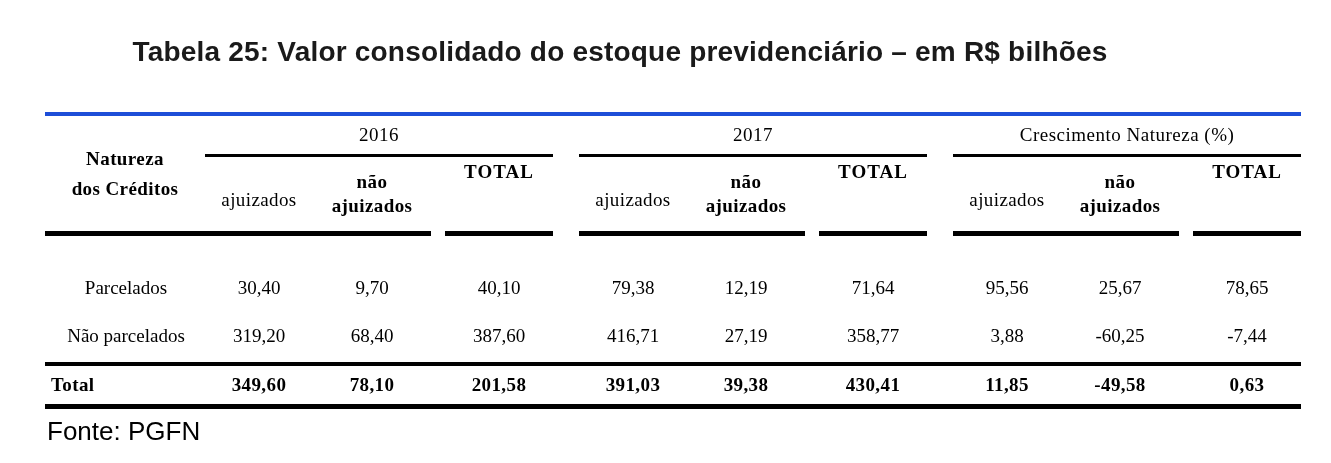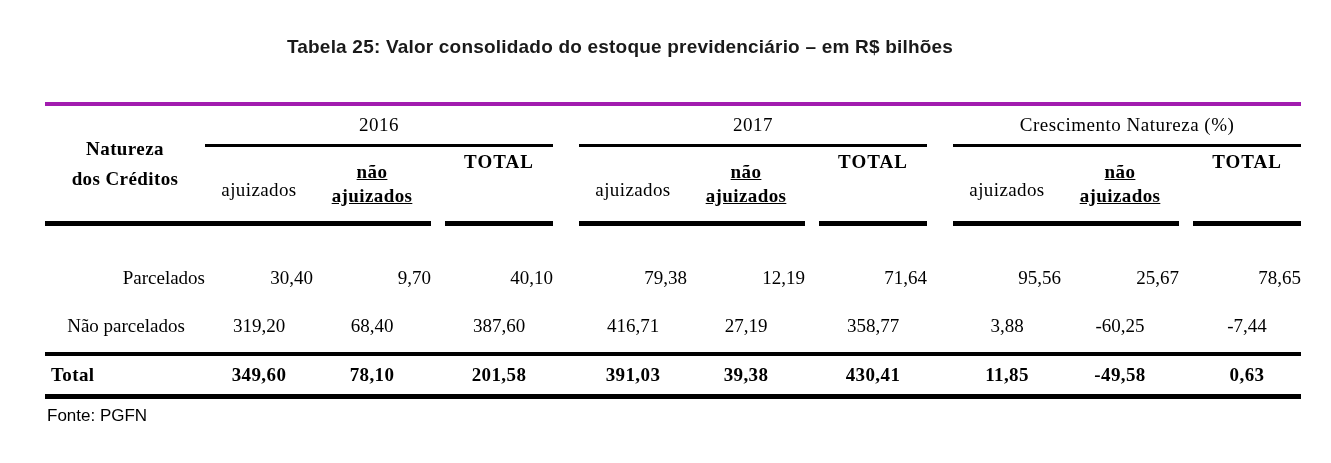--- a/index.html
+++ b/index.html
@@ -11,21 +11,21 @@
     color:#000;
     font-family:"Liberation Serif", serif;
     overflow:hidden;
   }
   .title{
     margin:36px 0 0 45px;
     width:1150px;
     text-align:center;
     font-family:"Liberation Sans", sans-serif;
     font-weight:bold;
-    font-size:19px;
+    font-size:28px;
     letter-spacing:0.2px;
     color:#1a1a1a;
   }
   table.tbl{
     border-collapse:collapse;
     table-layout:fixed;
     margin:44px 0 0 45px;
     width:1256px;
   }
   .tbl td,.tbl th{
@@ -39,56 +39,56 @@
   col.c-label{width:160px;}
   col.c-aj{width:108px;}
   col.c-naj{width:118px;}
   col.c-sp{width:14px;}
   col.c-tot{width:108px;}
   col.c-gap{width:26px;}
 
   
   tr.group-row th{height:38px;}
   tr.sub-row th{height:62px;}
-  .top-b{border-top:4px solid #a21caf;}
+  .top-b{border-top:4px solid #1d4ed8;}
   .group-cell{
     border-bottom:3px solid #000;
     font-weight:bold;
     letter-spacing:0.5px;
   }
   .hdr-b{border-bottom:5px solid #000;}
   th.label-cell{
     font-weight:bold;
     letter-spacing:0.4px;
     line-height:1.55;
     vertical-align:middle;
   }
   th.sub-aj{font-weight:normal;letter-spacing:0.4px;vertical-align:middle;padding-top:12px;}
-  th.sub-naj{font-weight:bold;letter-spacing:0.4px;vertical-align:middle;line-height:1.25;padding:0 4px;text-decoration:underline;}
+  th.sub-naj{font-weight:bold;letter-spacing:0.4px;vertical-align:middle;line-height:1.25;padding:0 4px;}
   th.sub-total{font-weight:bold;letter-spacing:1px;vertical-align:top;padding-top:4px;}
 
   
-  tr.data-row-1 td{padding-top:30px;height:44px;text-align:right;}
+  tr.data-row-1 td{padding-top:30px;height:44px;}
   tr.data-row-2 td{height:52px;}
   td.row-label{padding-left:2px;}
 
   
   tr.total-row td{
     border-top:4px solid #000;
     border-bottom:5px solid #000;
     font-weight:bold;
     letter-spacing:0.4px;
     height:38px;
   }
   tr.total-row td.row-label{text-align:left;padding-left:6px;}
 
   .source{
     margin:7px 0 0 47px;
     font-family:"Liberation Sans", sans-serif;
-    font-size:17px;
+    font-size:26px;
     color:#000;
   }
 </style>
 </head>
 <body>
 
 <div class="page">
 
   <div class="title">Tabela 25: Valor consolidado do estoque previdenciário – em R$ bilhões</div>
 

